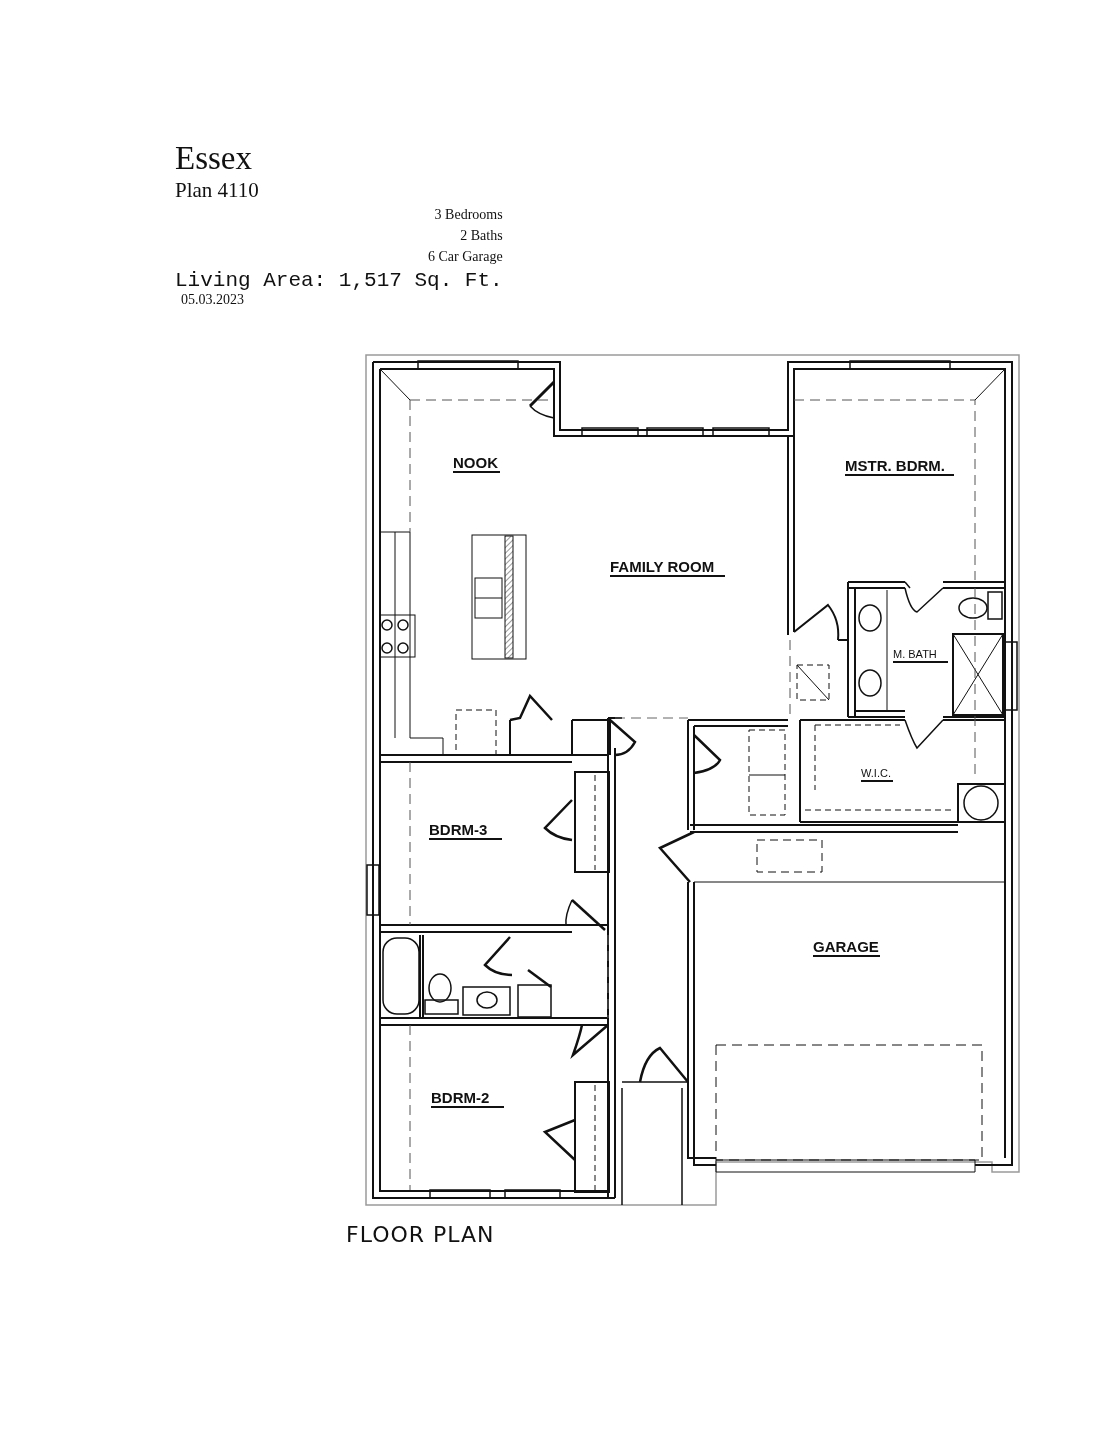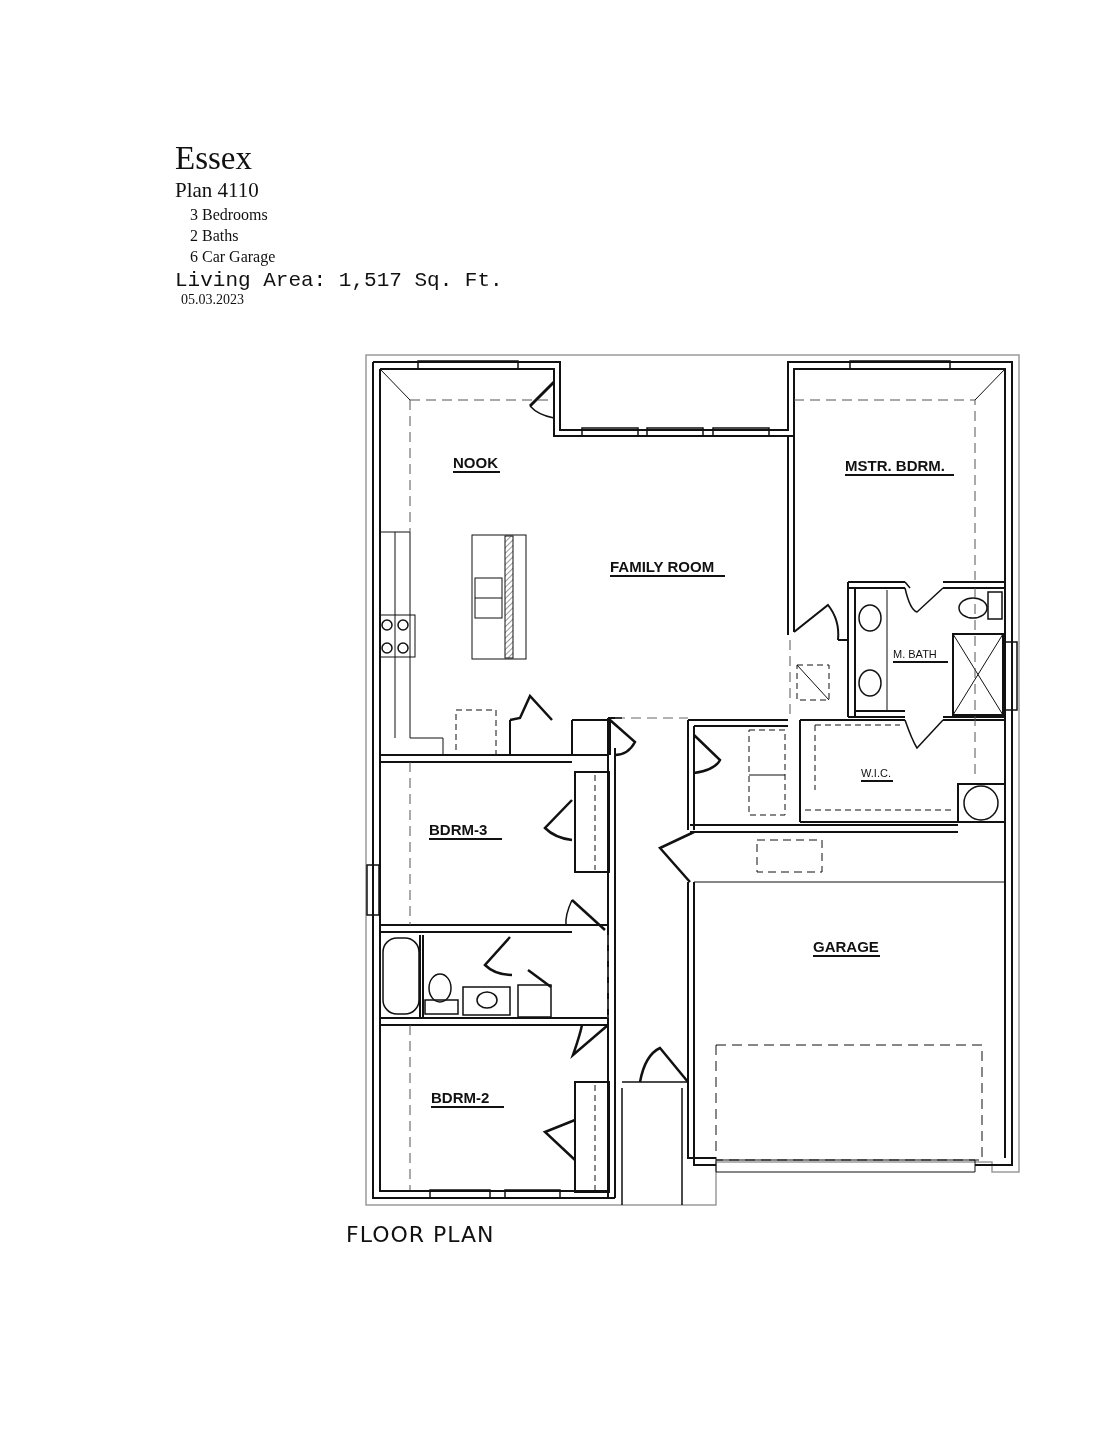--- a/index.html
+++ b/index.html
@@ -1,20 +1,20 @@
 <!DOCTYPE html>
 <html><head>
 <meta charset="utf-8">
 <style>
   html, body { margin:0; padding:0; background:#ffffff; }
   body { width:1113px; height:1440px; position:relative; overflow:hidden; }
   .hdr { position:absolute; left:163px; top:140px; font-family:"Liberation Serif", serif; color:#111;margin-left:12px; }
   .title { font-size:33px; line-height:36px; }
   .plan { font-size:21px; line-height:28px; }
-  .spec { font-size:16px; line-height:21px; padding-left:15px; }
+  .spec { font-size:14px; line-height:21px; padding-left:15px;text-align:right; }
   .area { font-size:21px; line-height:26px; margin-top:1px;font-family:Liberation Mono, monospace; }
   .date { font-size:14px; line-height:12px; padding-left:6px; font-family:Liberation Serif, serif; }
   svg { position:absolute; left:0; top:0; }
   .room-label { font-family:"Liberation Sans", sans-serif; font-weight:bold; font-size:15px; fill:#111; }
   .small-label { font-family:"Liberation Sans", sans-serif; font-size:11px; fill:#111; }
   .plan-caption { position:absolute; left:346px; top:1222px; font-family:"DejaVu Sans", sans-serif; font-size:22px; letter-spacing:1px; color:#111; }
 </style>
 </head>
 <body>
 

